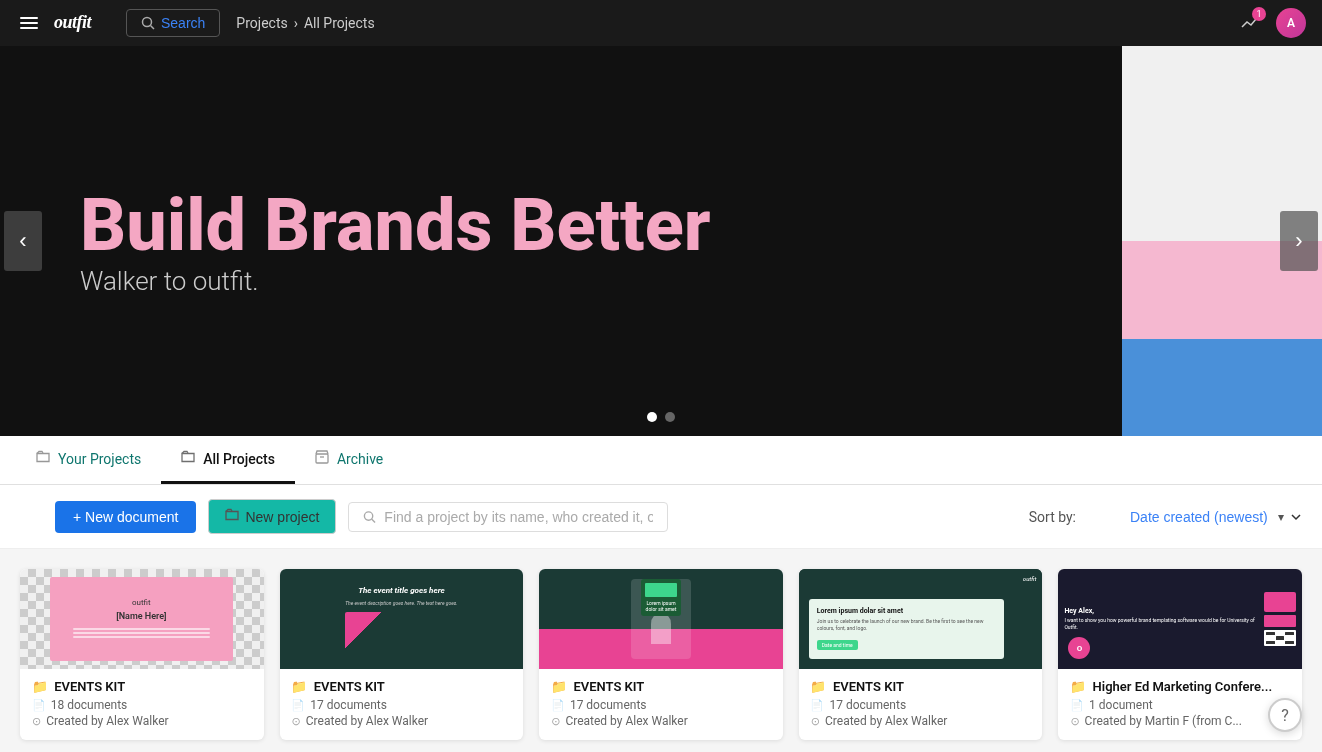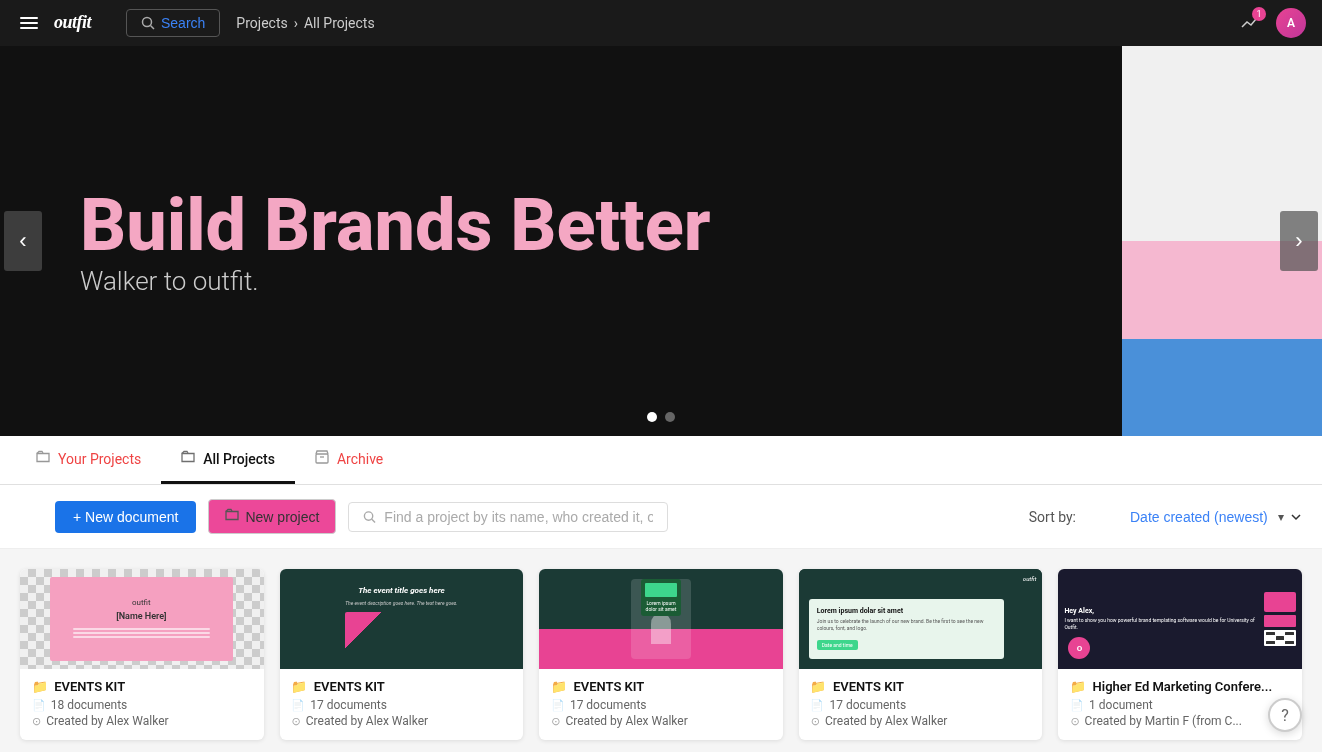--- a/index.html
+++ b/index.html
@@ -203,21 +203,21 @@
       display: flex;
       align-items: stretch;
       padding: 0 16px;
     }
     .tab {
       display: flex;
       align-items: center;
       gap: 8px;
       padding: 14px 20px;
       font-size: 14px;
-      color: #ef4444;
+      color: #0f766e;
       cursor: pointer;
       border-bottom: 3px solid transparent;
       text-decoration: none;
     }
     .tab.active {
       color: #111;
       border-bottom-color: #111;
       font-weight: 500;
     }
     .tab-icon {
@@ -242,21 +242,21 @@
       padding: 8px 18px;
       font-size: 14px;
       cursor: pointer;
       display: flex;
       align-items: center;
       gap: 6px;
       font-weight: 500;
       margin-left: 35px;
     }
     .btn-secondary {
-      background: #ec4899;
+      background: #14b8a6;
       color: #333;
       border: 1.5px solid #ccc;
       border-radius: 4px;
       padding: 8px 16px;
       font-size: 14px;
       cursor: pointer;
       display: flex;
       align-items: center;
       gap: 6px;
     }

